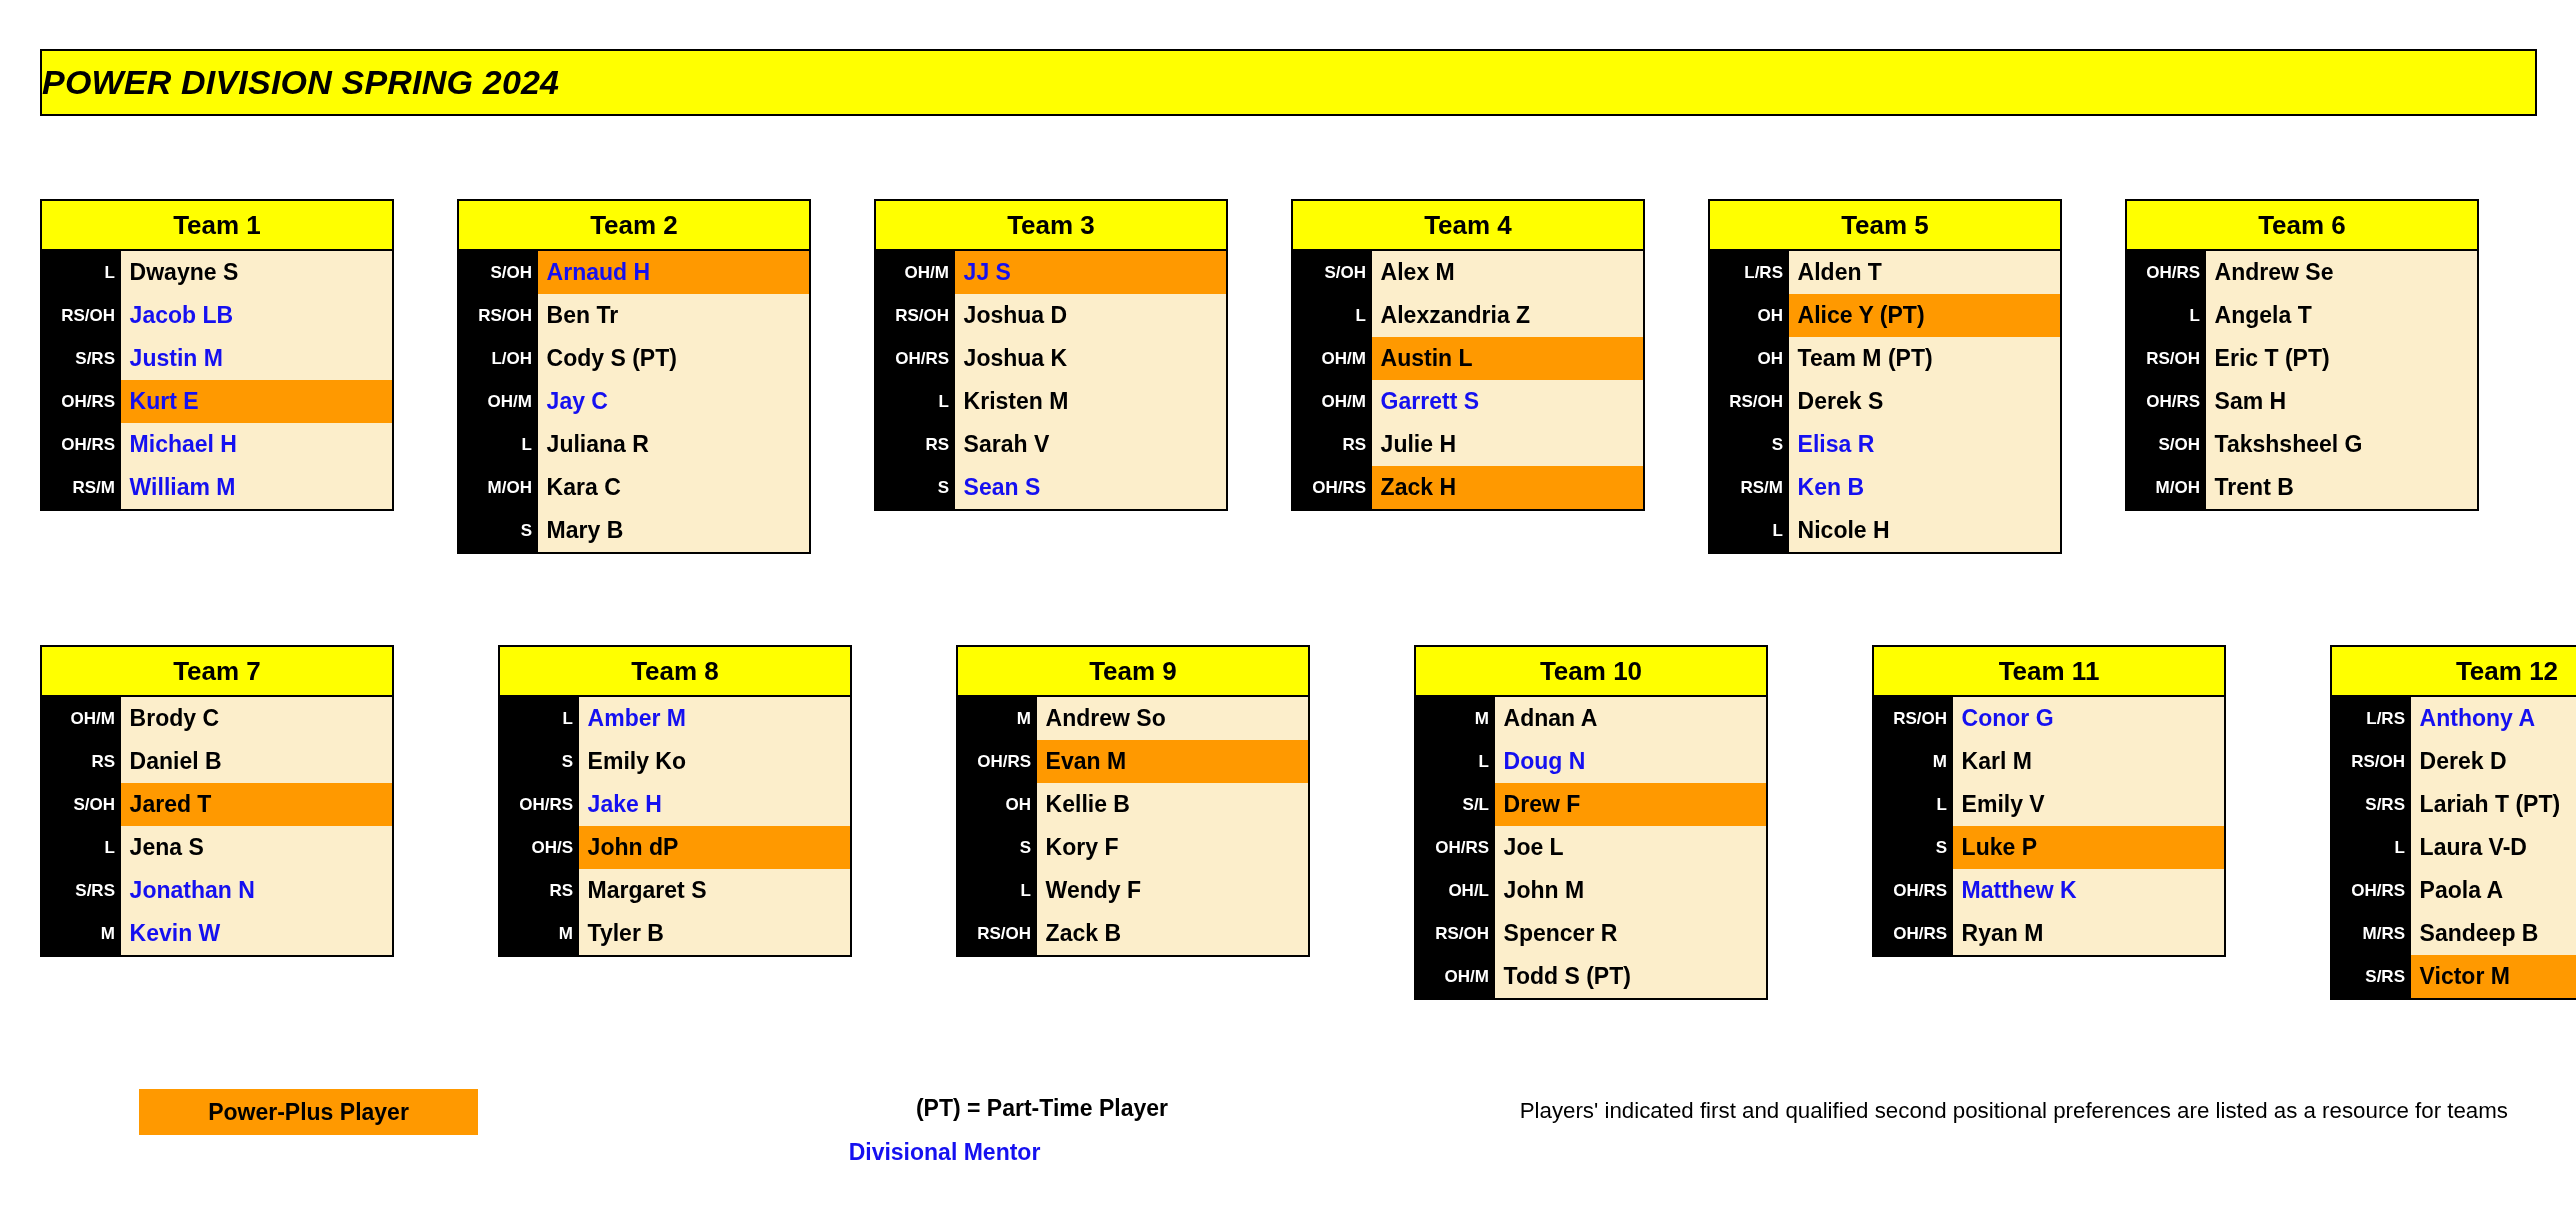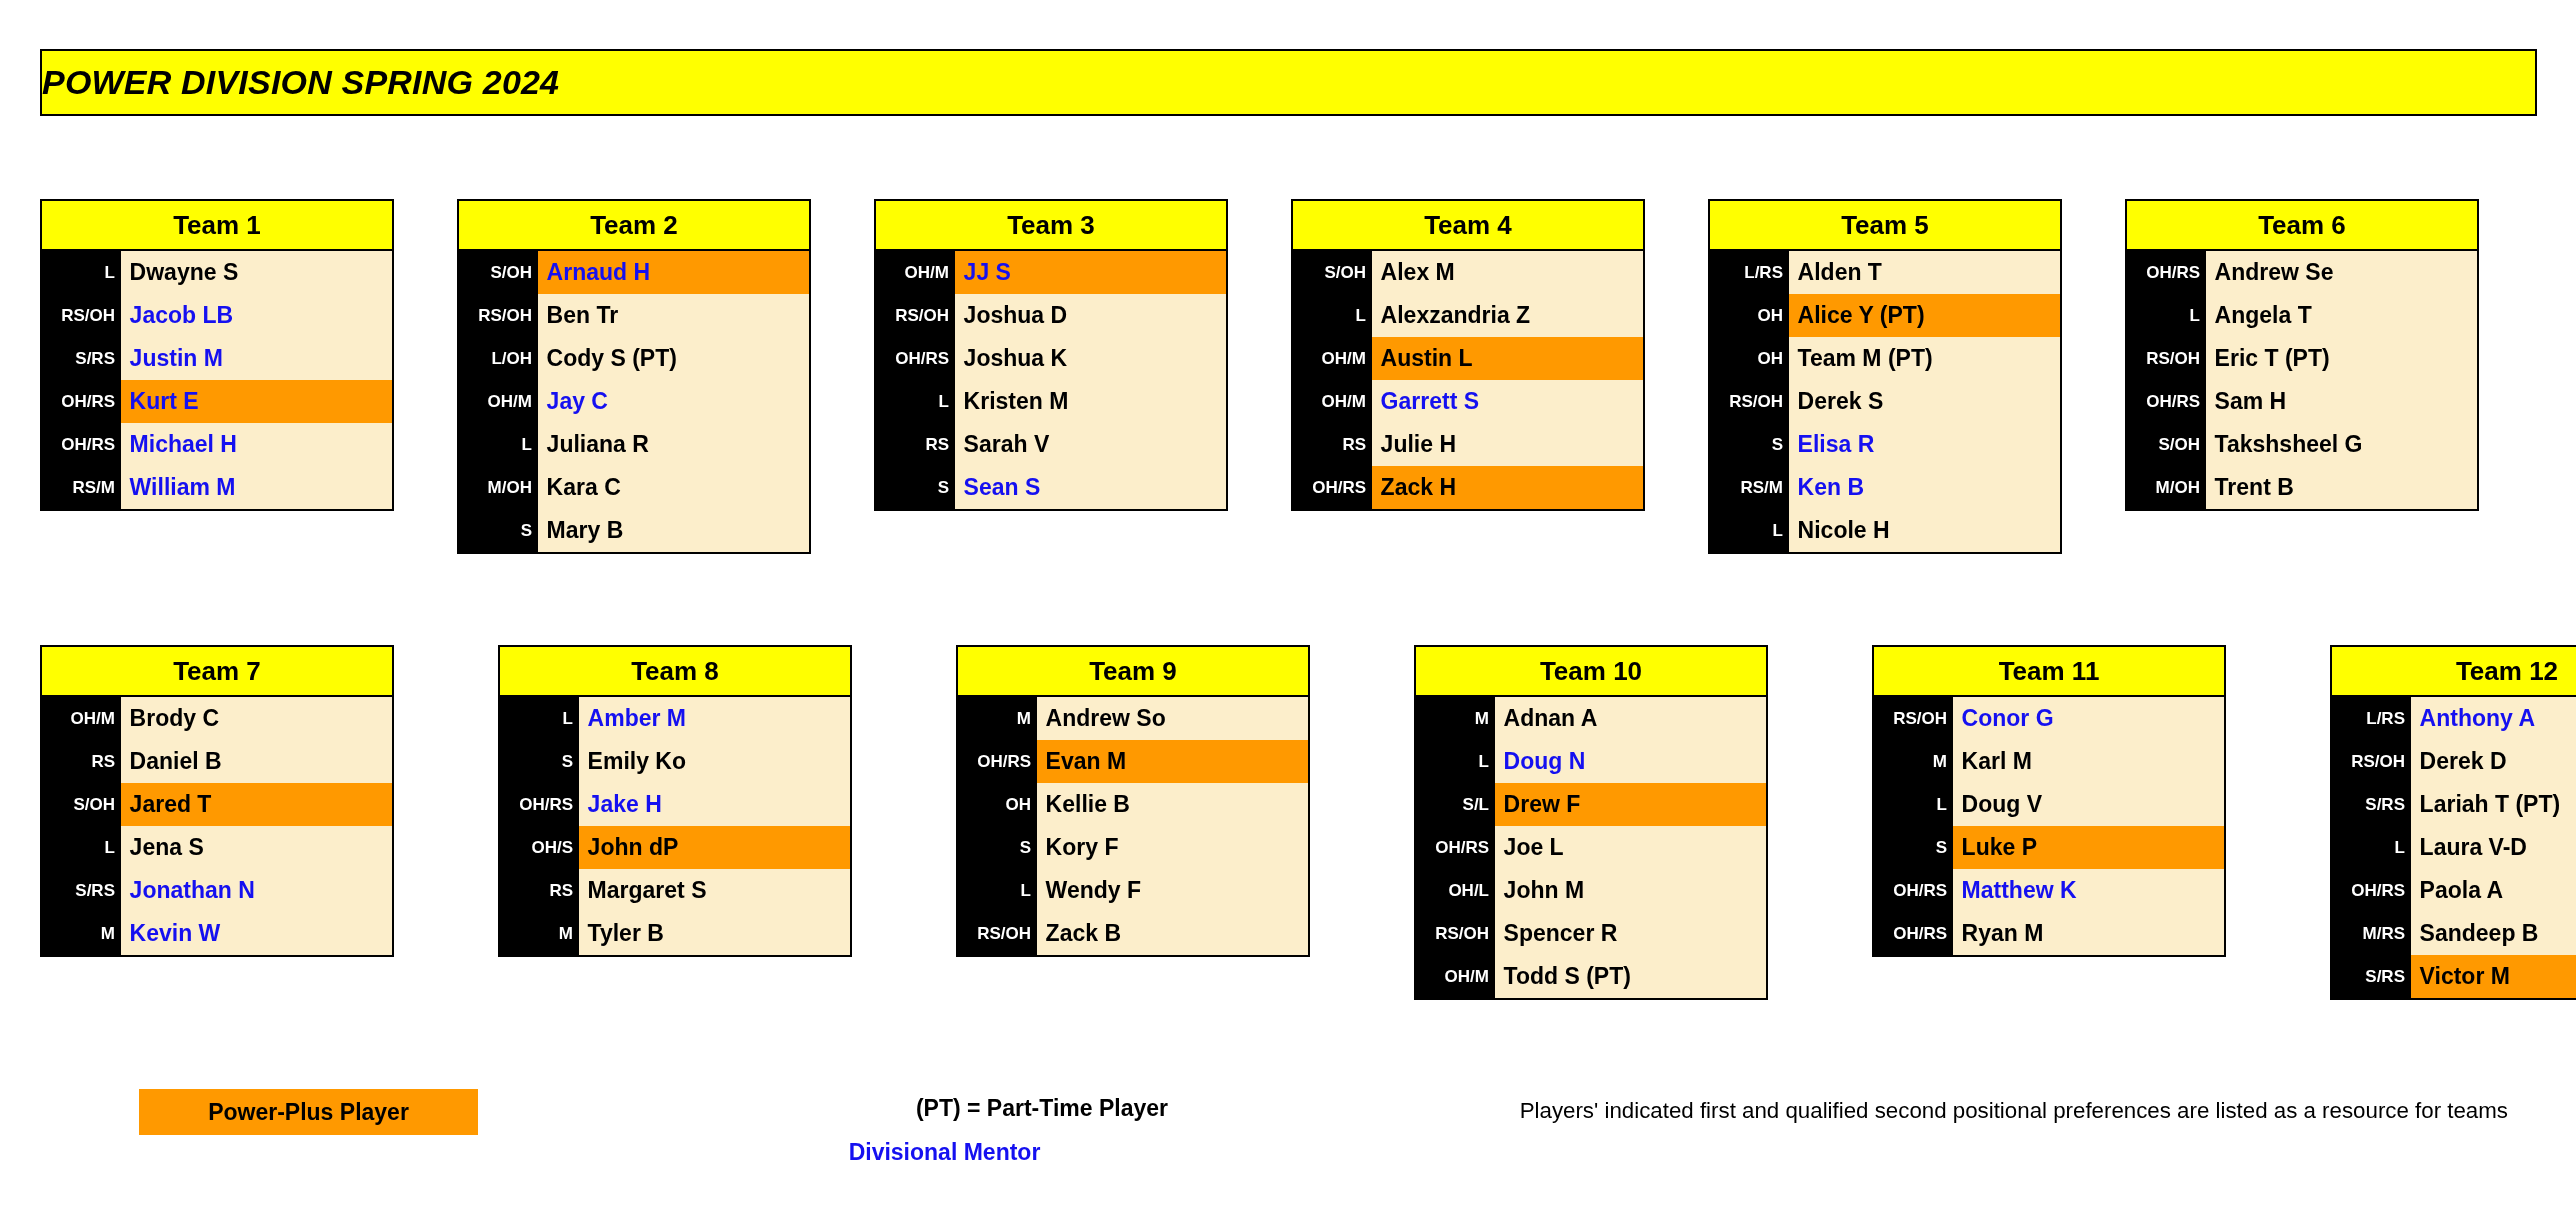--- a/index.html
+++ b/index.html
@@ -529,21 +529,21 @@
           <div class="player-row">
             <div class="pos-cell">RS/OH</div>
             <div class="name-cell mentor">Conor G</div>
           </div>
           <div class="player-row">
             <div class="pos-cell">M</div>
             <div class="name-cell">Karl M</div>
           </div>
           <div class="player-row">
             <div class="pos-cell">L</div>
-            <div class="name-cell">Doug V</div>
+            <div class="name-cell">Emily V</div>
           </div>
           <div class="player-row power">
             <div class="pos-cell">S</div>
             <div class="name-cell">Luke P</div>
           </div>
           <div class="player-row">
             <div class="pos-cell">OH/RS</div>
             <div class="name-cell mentor">Matthew K</div>
           </div>
           <div class="player-row">

